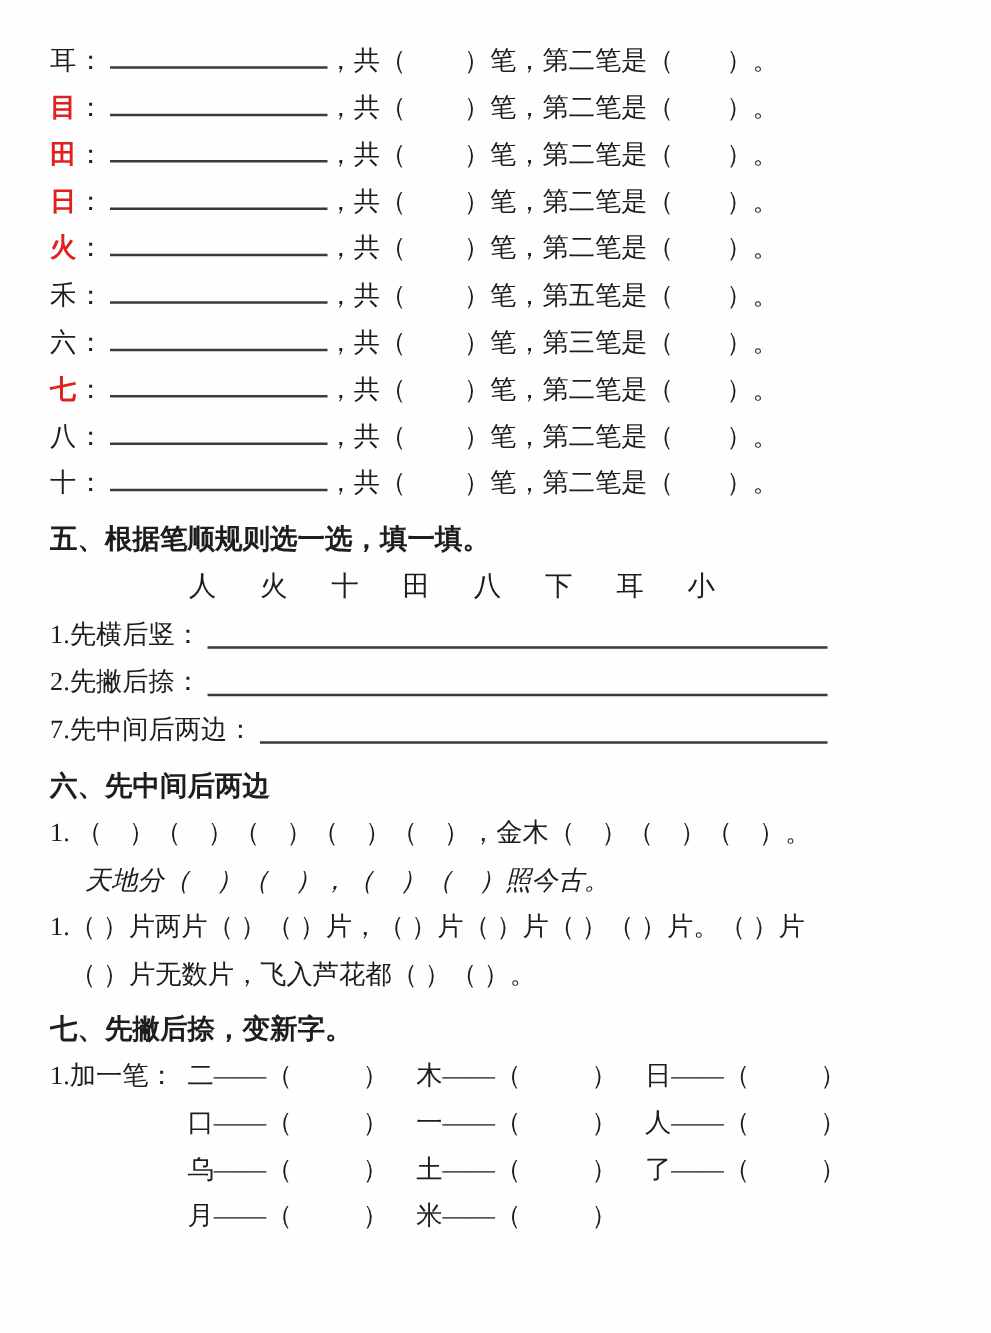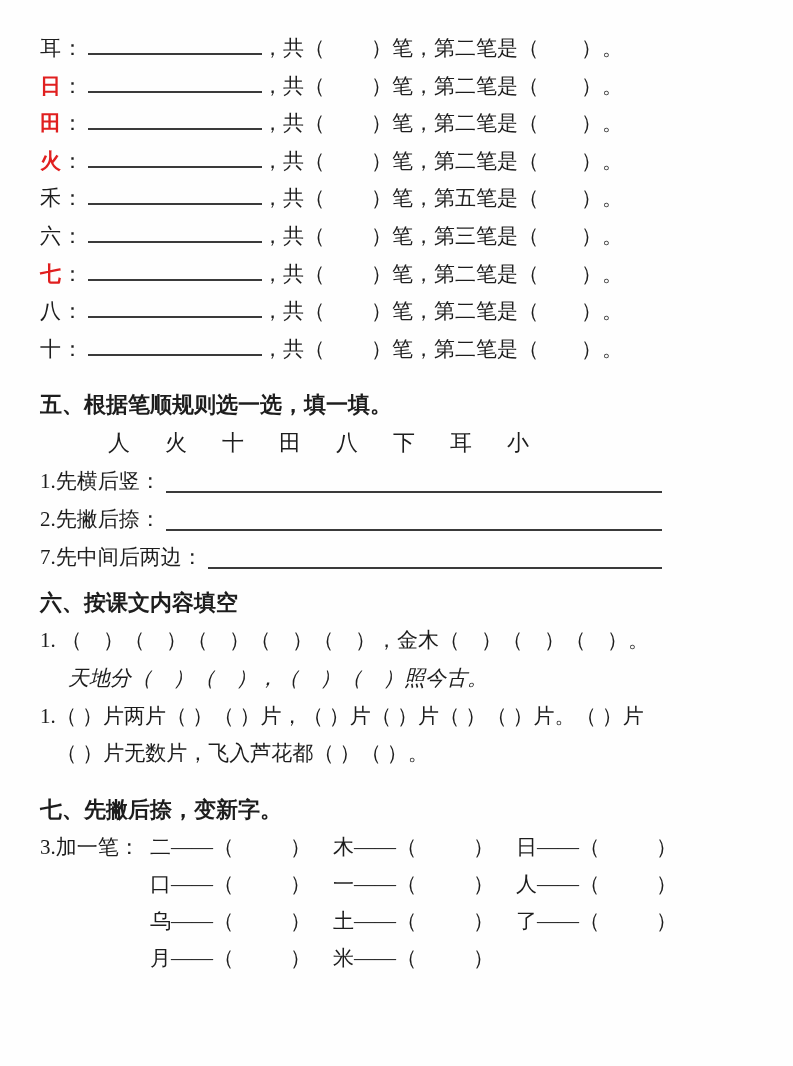--- a/index.html
+++ b/index.html
@@ -20,24 +20,24 @@
     border-bottom:2px solid var(--line); margin-left:5px; vertical-align:baseline;
   }
   .gap  { display:inline-block; height:4px; }
   .g46 { width:46px; } .g42 { width:42px; } .g56 { width:56px; }
 
   
   .title {
     font-family:"Liberation Sans","DejaVu Sans",sans-serif;
     font-weight:bold; font-size:22px; line-height:38px; white-space:pre;
   }
-  .mt6 { margin-top:18px; } .mt8 { margin-top:8px; }
+  .mt6 { margin-top:6px; } .mt8 { margin-top:8px; }
 
   
-  .bank { margin-left:68px; font-size:22px; line-height:38px; }
+  .bank { margin-left:111px; font-size:22px; line-height:38px; }
   .bank span { margin-right:35px; }
   .s5row { display:flex; width:622px; font-size:21px; line-height:38px; white-space:pre;text-align:right; }
   .uline { flex:1; position:relative; }
   .uline::after { content:""; position:absolute; left:5px; right:0; bottom:7px; border-bottom:2px solid var(--line); }
 
   
   .s6line { font-size:21px; line-height:37.6px; white-space:pre; }
   .ind28 { padding-left:28px;font-style:italic; } .ind16 { padding-left:16px; }
 
   
@@ -47,24 +47,25 @@
 </style>
 </head>
 <body>
 
 <div class="page">
 
   <div>
 
     <div class="s4row"><span class="hanzi">耳</span><span>：</span><span class="blank"></span><span>，共（</span><span class="gap g46"></span><span>）笔，</span><span>第二笔是</span><span>（</span><span class="gap g42"></span><span>）。</span></div>
 
+    <div class="s4row"><span class="hanzi red">目</span><span>：</span><span class="blank"></span><span>，共（</span><span class="gap g46"></span><span>）笔，</span><span>第二笔是</span><span>（</span><span class="gap g42"></span><span>）。</span></div>
+
+    <div class="s4row"><span class="hanzi red">田</span><span>：</span><span class="blank"></span><span>，共（</span><span class="gap g46"></span><span>）笔，</span><span>第二笔是</span><span>（</span><span class="gap g42"></span><span>）。</span></div>
 
     <div class="s4row"><span class="hanzi red">日</span><span>：</span><span class="blank"></span><span>，共（</span><span class="gap g46"></span><span>）笔，</span><span>第二笔是</span><span>（</span><span class="gap g42"></span><span>）。</span></div>
-
-    <div class="s4row"><span class="hanzi red">田</span><span>：</span><span class="blank"></span><span>，共（</span><span class="gap g46"></span><span>）笔，</span><span>第二笔是</span><span>（</span><span class="gap g42"></span><span>）。</span></div>
 
     <div class="s4row"><span class="hanzi red">火</span><span>：</span><span class="blank"></span><span>，共（</span><span class="gap g46"></span><span>）笔，</span><span>第二笔是</span><span>（</span><span class="gap g42"></span><span>）。</span></div>
 
     <div class="s4row"><span class="hanzi">禾</span><span>：</span><span class="blank"></span><span>，共（</span><span class="gap g46"></span><span>）笔，</span><span>第五笔是</span><span>（</span><span class="gap g42"></span><span>）。</span></div>
 
     <div class="s4row"><span class="hanzi">六</span><span>：</span><span class="blank"></span><span>，共（</span><span class="gap g46"></span><span>）笔，</span><span>第三笔是</span><span>（</span><span class="gap g42"></span><span>）。</span></div>
 
     <div class="s4row"><span class="hanzi red">七</span><span>：</span><span class="blank"></span><span>，共（</span><span class="gap g46"></span><span>）笔，</span><span>第二笔是</span><span>（</span><span class="gap g42"></span><span>）。</span></div>
 
     <div class="s4row"><span class="hanzi">八</span><span>：</span><span class="blank"></span><span>，共（</span><span class="gap g46"></span><span>）笔，</span><span>第二笔是</span><span>（</span><span class="gap g42"></span><span>）。</span></div>
@@ -76,32 +77,32 @@
     <div class="title mt6">五、根据笔顺规则选一选，填一填。</div>
     <div class="bank">
       <span>人</span><span>火</span><span>十</span><span>田</span><span>八</span><span>下</span><span>耳</span><span>小</span>
     </div>
     <div class="s5row"><span>1.先横后竖：</span><span class="uline"></span></div>
     <div class="s5row"><span>2.先撇后捺：</span><span class="uline"></span></div>
     <div class="s5row"><span>7.先中间后两边：</span><span class="uline"></span></div>
   </div>
 
   <div>
-    <div class="title mt8">六、按课文内容填空</div>
+    <div class="title mt8">六、先中间后两边</div>
     <div class="s6line">1. （　）（　）（　）（　）（　），金木（　）（　）（　）。</div>
     <div class="s6line ind28">天地分（　）（　），（　）（　）照今古。</div>
     <div class="s6line">1.（ ）片两片（ ）（ ）片，（ ）片（ ）片（ ）（ ）片。（ ）片</div>
     <div class="s6line ind16">（ ）片无数片，飞入芦花都（ ）（ ）。</div>
   </div>
 
   <div>
     <div class="title mt6">七、先撇后捺，变新字。</div>
 
     <div class="s7row">
-      <span class="s7prefix">3.加一笔：</span>
+      <span class="s7prefix">1.加一笔：</span>
       <span class="s7item"><span>二</span><span>——（</span><span class="gap g56"></span><span>）</span></span>
       <span class="s7item"><span>木</span><span>——（</span><span class="gap g56"></span><span>）</span></span>
       <span class="s7item"><span>日</span><span>——（</span><span class="gap g56"></span><span>）</span></span>
     </div>
 
     <div class="s7row">
       <span class="s7prefix"></span>
       <span class="s7item"><span>口</span><span>——（</span><span class="gap g56"></span><span>）</span></span>
       <span class="s7item"><span>一</span><span>——（</span><span class="gap g56"></span><span>）</span></span>
       <span class="s7item"><span>人</span><span>——（</span><span class="gap g56"></span><span>）</span></span>

